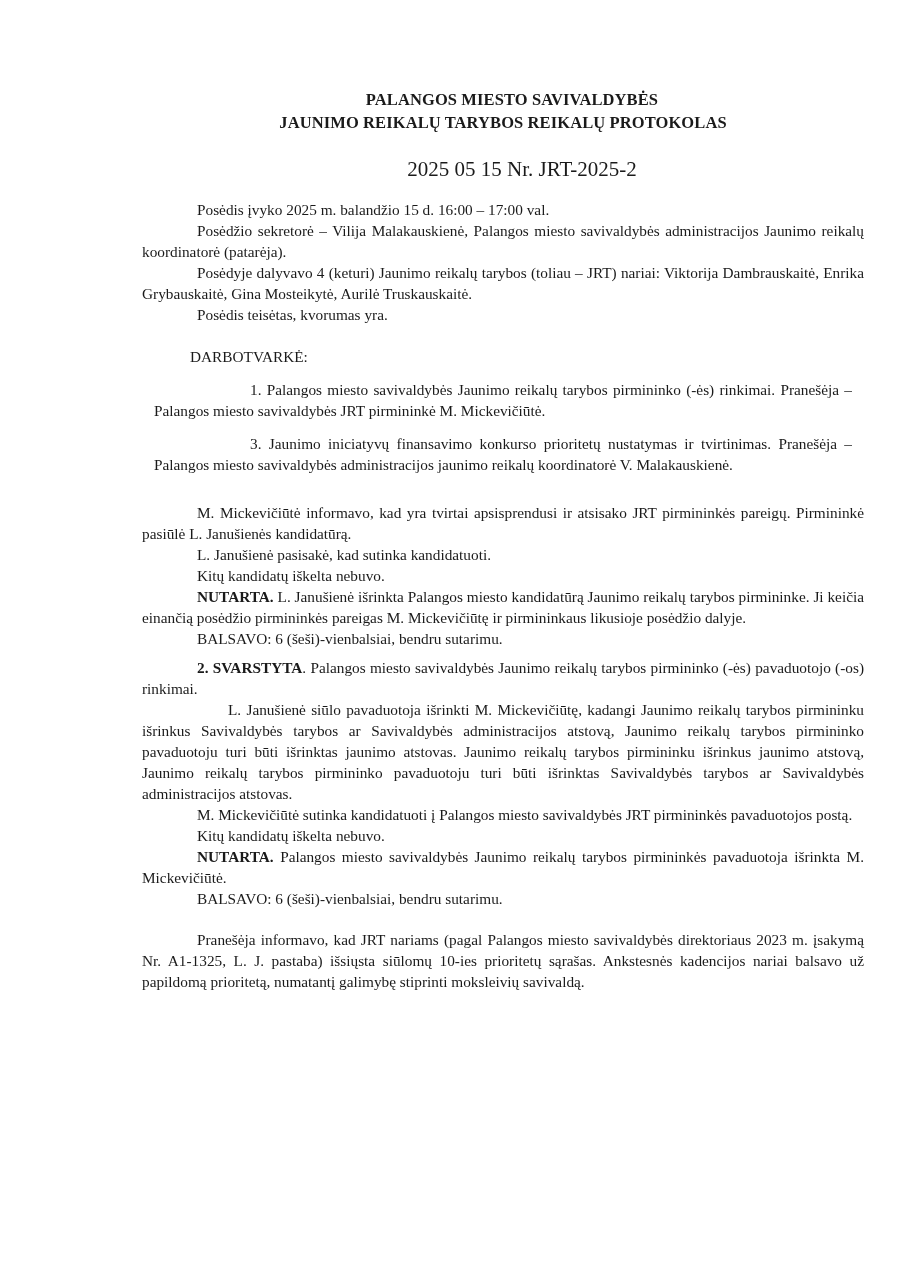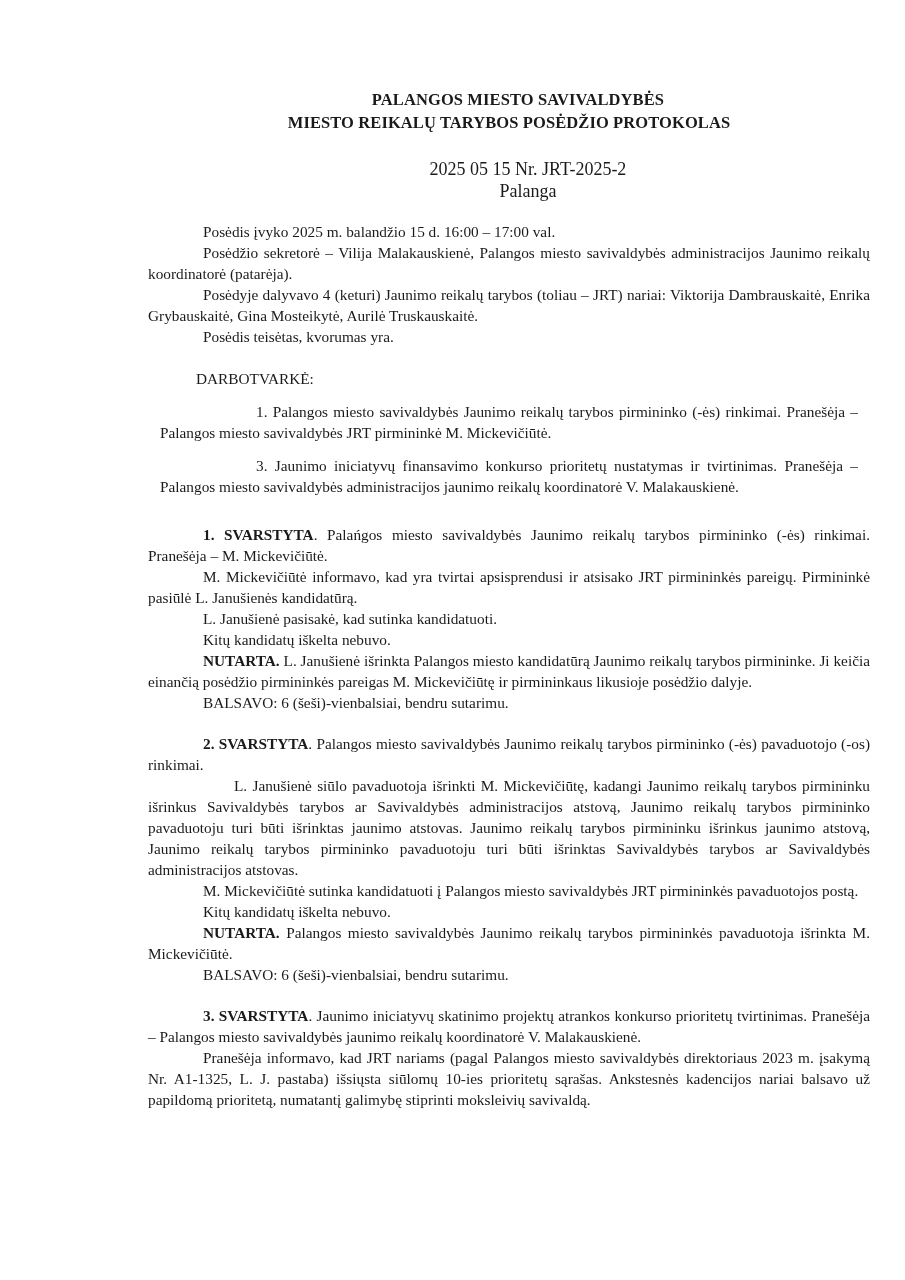--- a/index.html
+++ b/index.html
@@ -10,36 +10,36 @@
     body {
       width: 905px;
       height: 1280px;
       position: relative;
       overflow: hidden;
       font-family: "Liberation Serif", "DejaVu Serif", serif;
       color: #1a1a1a;
     }
     .page {
       position: absolute;
-      left: 148px;
+      left: 142px;
       top: 88px;
       width: 722px;
     }
     .title {
       text-align: center;
       font-weight: bold;
       font-size: 16.5px;
       line-height: 23px;
       margin: 0;
       letter-spacing: 0.1px;
     }
     .title .l1 { display: block; padding-left: 18px; }
     .meta {
       text-align: center;
-      font-size: 18px;
+      font-size: 21px;
       line-height: 22px;
       margin-top: 24px;
       padding-left: 38px;
     }
     .body-text {
       font-size: 15.3px;
       line-height: 21px;
       text-align: justify;
     }
     .p {
@@ -60,26 +60,25 @@
     .agenda-item .num { display: inline-block; min-width: 22px; }
     b, .b { font-weight: bold; }
   </style>
 </head>
 <body>
 
 <div class="page">
 
   <h1 class="title">
     <span class="l1">PALANGOS MIESTO SAVIVALDYBĖS</span>
-    <span>MIESTO REIKALŲ TARYBOS POSĖDŽIO PROTOKOLAS</span>
+    <span>JAUNIMO REIKALŲ TARYBOS REIKALŲ PROTOKOLAS</span>
   </h1>
 
   <div class="meta">
     <div>2025 05 15 Nr. JRT-2025-2</div>
-    <div>Palanga</div>
   </div>
 
   <div class="body-text block first">
     <p class="p">Posėdis įvyko 2025 m. balandžio 15 d. 16:00 – 17:00 val.</p>
     <p class="p">Posėdžio sekretorė – Vilija Malakauskienė, Palangos miesto savivaldybės administracijos Jaunimo reikalų koordinatorė (patarėja).</p>
     <p class="p">Posėdyje dalyvavo 4 (keturi) Jaunimo reikalų tarybos (toliau – JRT) nariai: Viktorija Dambrauskaitė, Enrika Grybauskaitė, Gina Mosteikytė, Aurilė Truskauskaitė.</p>
     <p class="p">Posėdis teisėtas, kvorumas yra.</p>
   </div>
 
   <div class="body-text block" style="margin-top:21px">
@@ -88,45 +87,39 @@
       <span class="num">1.</span>
       <span>Palangos miesto savivaldybės Jaunimo reikalų tarybos pirmininko (-ės) rinkimai. Pranešėja – Palangos miesto savivaldybės JRT pirmininkė M. Mickevičiūtė.</span>
     </p>
     <p class="agenda-item">
       <span class="num">3.</span>
       <span>Jaunimo iniciatyvų finansavimo konkurso prioritetų nustatymas ir tvirtinimas. Pranešėja – Palangos miesto savivaldybės administracijos jaunimo reikalų koordinatorė V. Malakauskienė.</span>
     </p>
   </div>
 
   <div class="body-text block" style="margin-top:27px">
-    <p class="p">
-      <b>1. SVARSTYTA</b><span>. Palańgos miesto savivaldybės Jaunimo reikalų tarybos pirmininko (-ės) rinkimai. Pranešėja – M. Mickevičiūtė.</span>
-    </p>
     <p class="p">M. Mickevičiūtė informavo, kad yra tvirtai apsisprendusi ir atsisako JRT pirmininkės pareigų. Pirmininkė pasiūlė L. Janušienės kandidatūrą.</p>
     <p class="p">L. Janušienė pasisakė, kad sutinka kandidatuoti.</p>
     <p class="p">Kitų kandidatų iškelta nebuvo.</p>
     <p class="p">
       <b>NUTARTA.</b><span> L. Janušienė išrinkta Palangos miesto kandidatūrą Jaunimo reikalų tarybos pirmininke. Ji keičia einančią posėdžio pirmininkės pareigas M. Mickevičiūtę ir pirmininkaus likusioje posėdžio dalyje.</span>
     </p>
     <p class="p">BALSAVO: 6 (šeši)-vienbalsiai, bendru sutarimu.</p>
   </div>
 
-  <div class="body-text block" style="margin-top:20px">
+  <div class="body-text block" style="margin-top:8px">
     <p class="p">
       <b>2. SVARSTYTA</b><span>. Palangos miesto savivaldybės Jaunimo reikalų tarybos pirmininko (-ės) pavaduotojo (-os) rinkimai.</span>
     </p>
     <p class="p extra-indent">L. Janušienė siūlo pavaduotoja išrinkti M. Mickevičiūtę, kadangi Jaunimo reikalų tarybos pirmininku išrinkus Savivaldybės tarybos ar Savivaldybės administracijos atstovą, Jaunimo reikalų tarybos pirmininko pavaduotoju turi būti išrinktas jaunimo atstovas. Jaunimo reikalų tarybos pirmininku išrinkus jaunimo atstovą, Jaunimo reikalų tarybos pirmininko pavaduotoju turi būti išrinktas Savivaldybės tarybos ar Savivaldybės administracijos atstovas.</p>
     <p class="p">M. Mickevičiūtė sutinka kandidatuoti į Palangos miesto savivaldybės JRT pirmininkės pavaduotojos postą.</p>
     <p class="p">Kitų kandidatų iškelta nebuvo.</p>
     <p class="p">
       <b>NUTARTA.</b><span> Palangos miesto savivaldybės Jaunimo reikalų tarybos pirmininkės pavaduotoja išrinkta M. Mickevičiūtė.</span>
     </p>
     <p class="p">BALSAVO: 6 (šeši)-vienbalsiai, bendru sutarimu.</p>
   </div>
 
   <div class="body-text block" style="margin-top:20px">
-    <p class="p">
-      <b>3. SVARSTYTA</b><span>. Jaunimo iniciatyvų skatinimo projektų atrankos konkurso prioritetų tvirtinimas. Pranešėja – Palangos miesto savivaldybės jaunimo reikalų koordinatorė V. Malakauskienė.</span>
-    </p>
     <p class="p">Pranešėja informavo, kad JRT nariams (pagal Palangos miesto savivaldybės direktoriaus 2023 m. įsakymą Nr. A1-1325, L. J. pastaba) išsiųsta siūlomų 10-ies prioritetų sąrašas. Ankstesnės kadencijos nariai balsavo už papildomą prioritetą, numatantį galimybę stiprinti moksleivių savivaldą.</p>
   </div>
 
 </div>
 
 </body></html>

